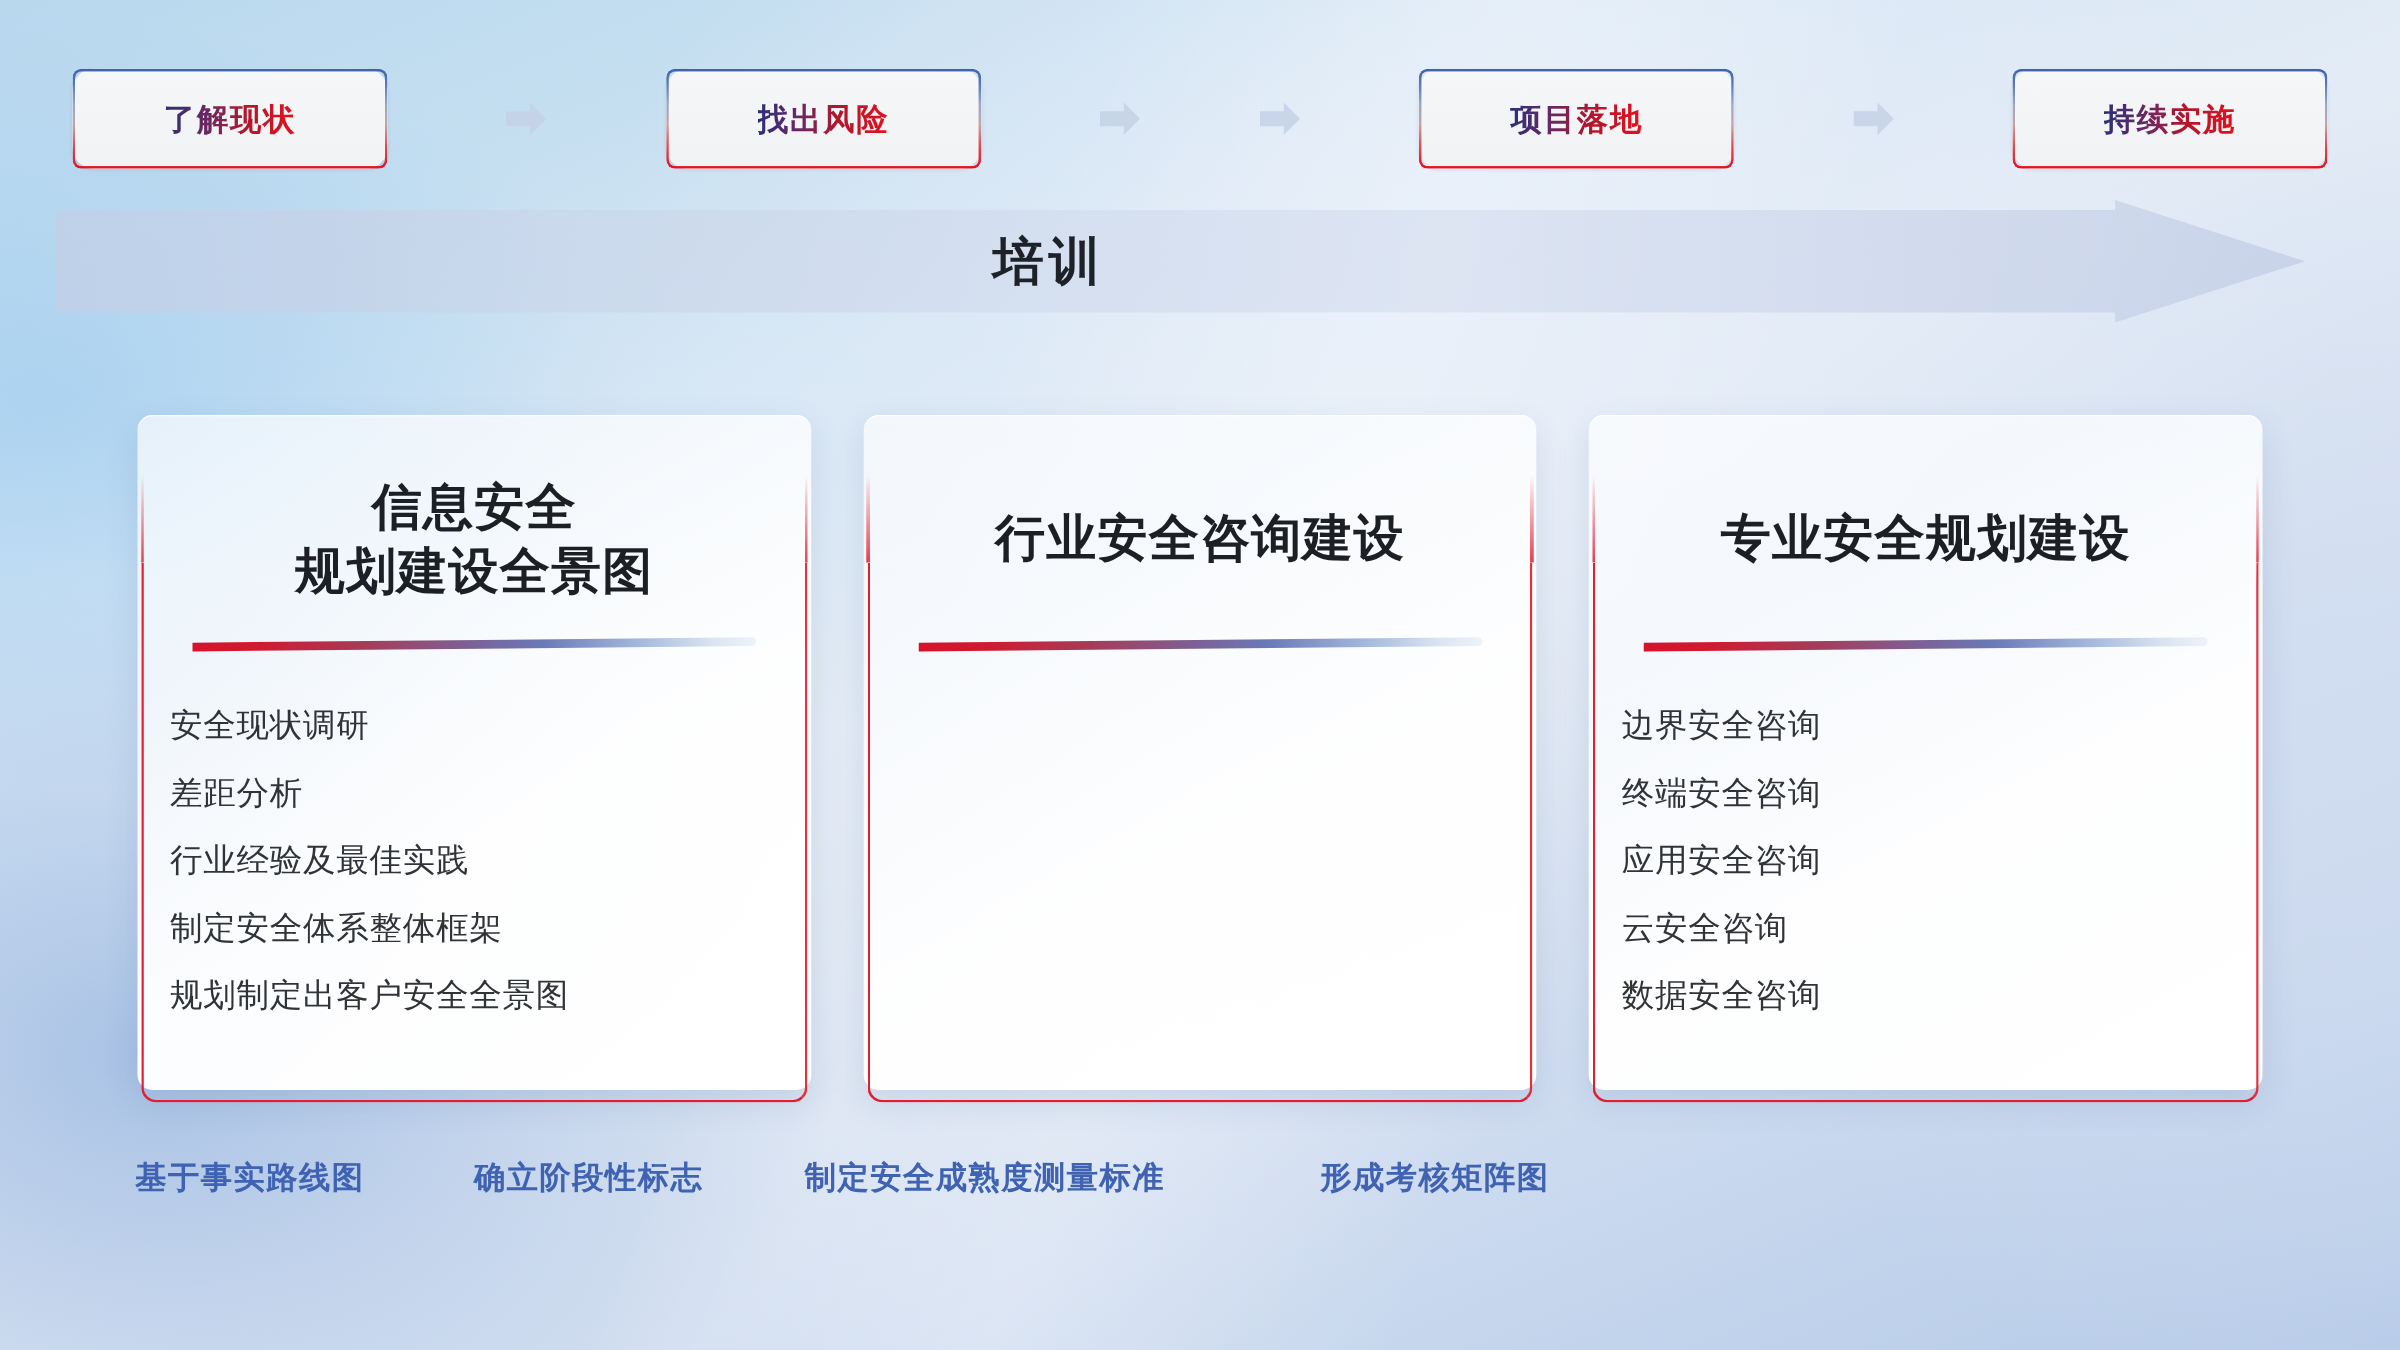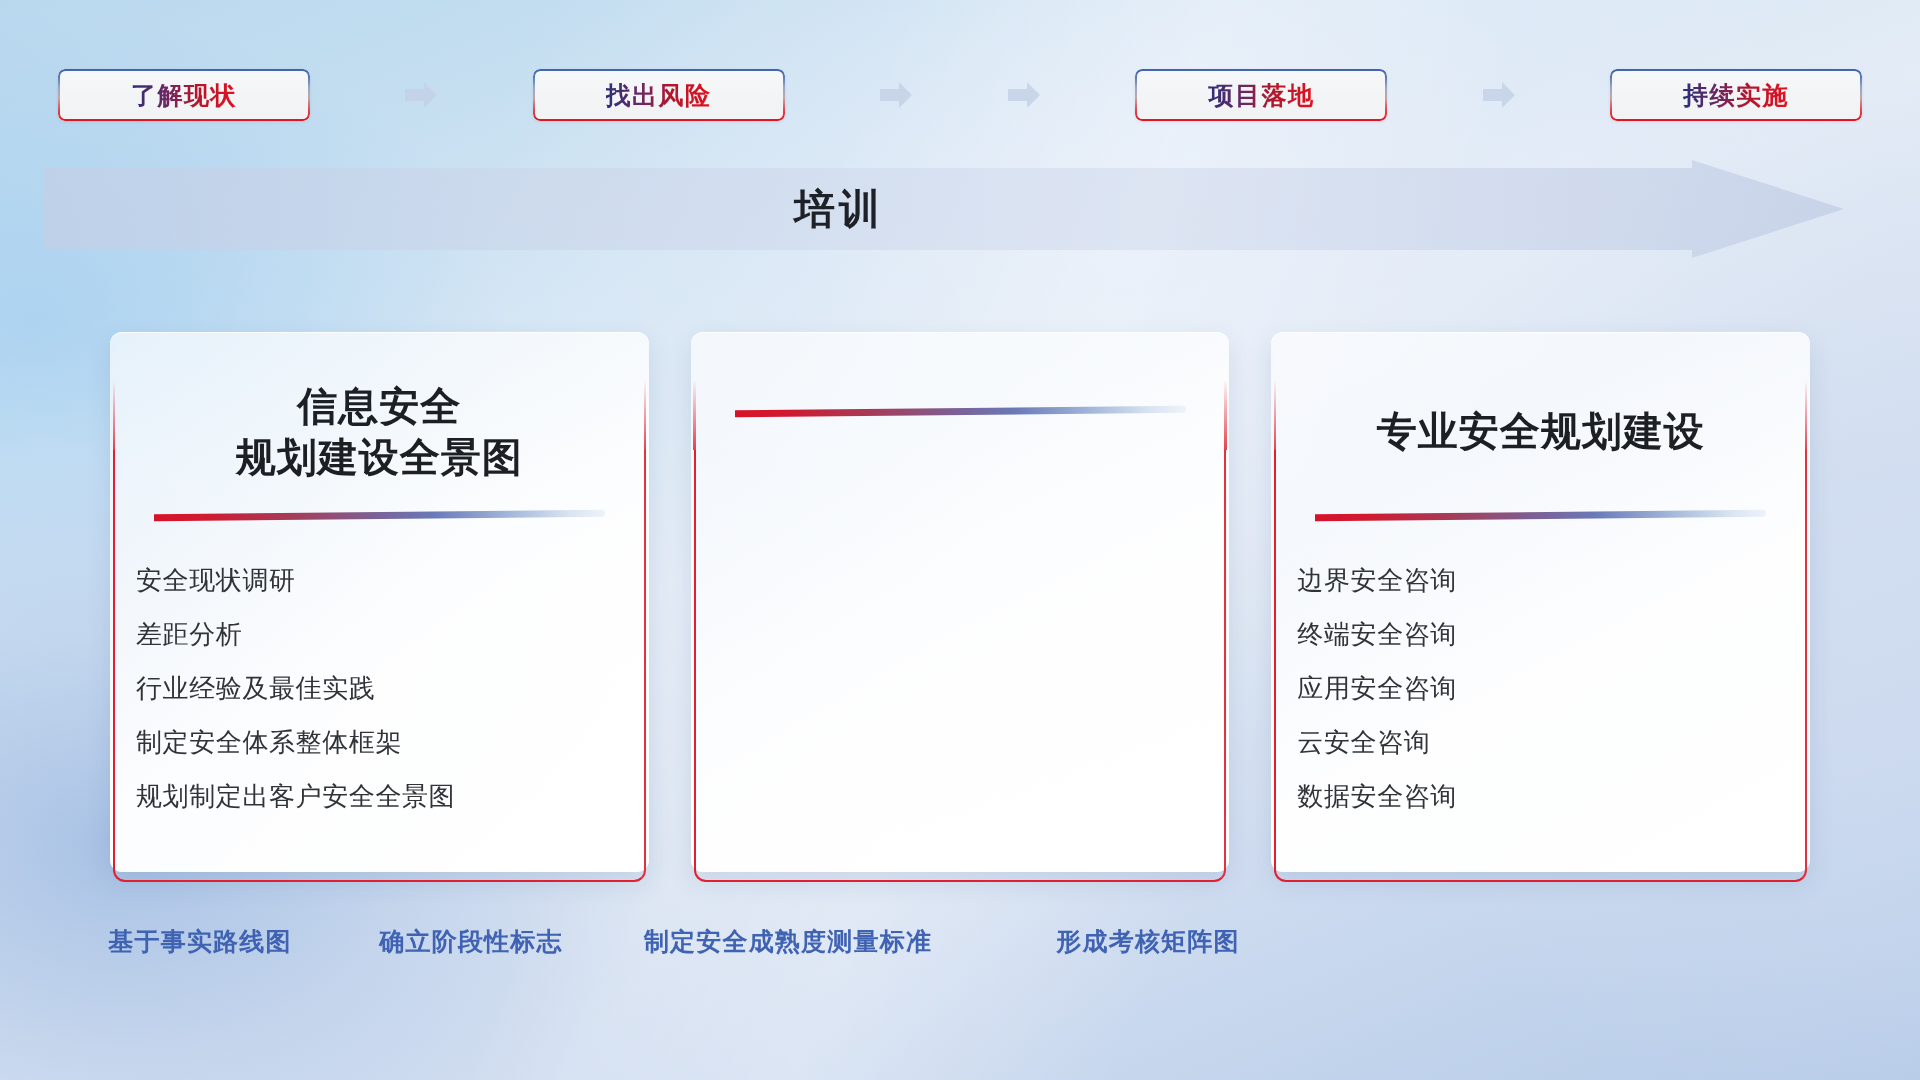--- a/index.html
+++ b/index.html
@@ -48,22 +48,22 @@
     width: 1804px;
     height: 66px;
     display: flex;
     align-items: center;
     justify-content: space-between;
     z-index: 5;
   }
   .step-box {
     position: relative;
     width: 252px;
-    height: 52px;
-    border-radius: 7px;
+    height: 80px;
+    border-radius: 17px;
     background: linear-gradient(180deg, #f6f7f8 0%, #f3f4f5 55%, #f1f2f3 100%);
     display: flex;
     align-items: center;
     justify-content: center;
     box-shadow: 0 1px 3px rgba(40,70,120,0.10);
   }
   
   .step-box::before {
     content: "";
     position: absolute;
@@ -325,20 +325,21 @@
         <li>安全现状调研</li>
         <li>差距分析</li>
         <li>行业经验及最佳实践</li>
         <li>制定安全体系整体框架</li>
         <li>规划制定出客户安全全景图</li>
       </ul>
     </div>
 
     <div class="card">
       <div class="card-accent"></div>
+      <div class="card-title">行业安全咨询建设</div>
       <div class="card-divider"></div>
     </div>
 
     <div class="card">
       <div class="card-accent"></div>
       <div class="card-title">专业安全规划建设</div>
       <div class="card-divider"></div>
       <ul class="card-list">
         <li>边界安全咨询</li>
         <li>终端安全咨询</li>

